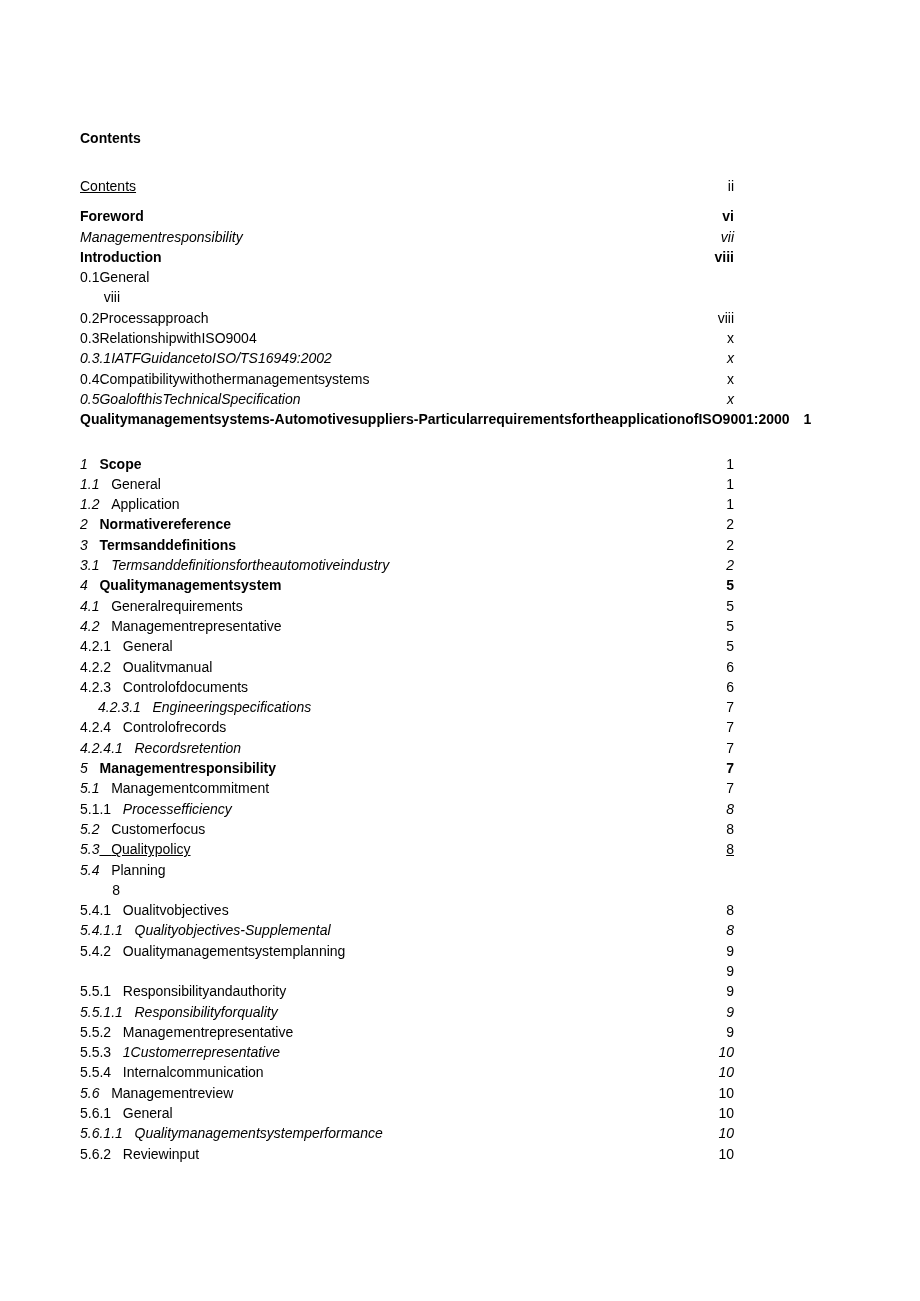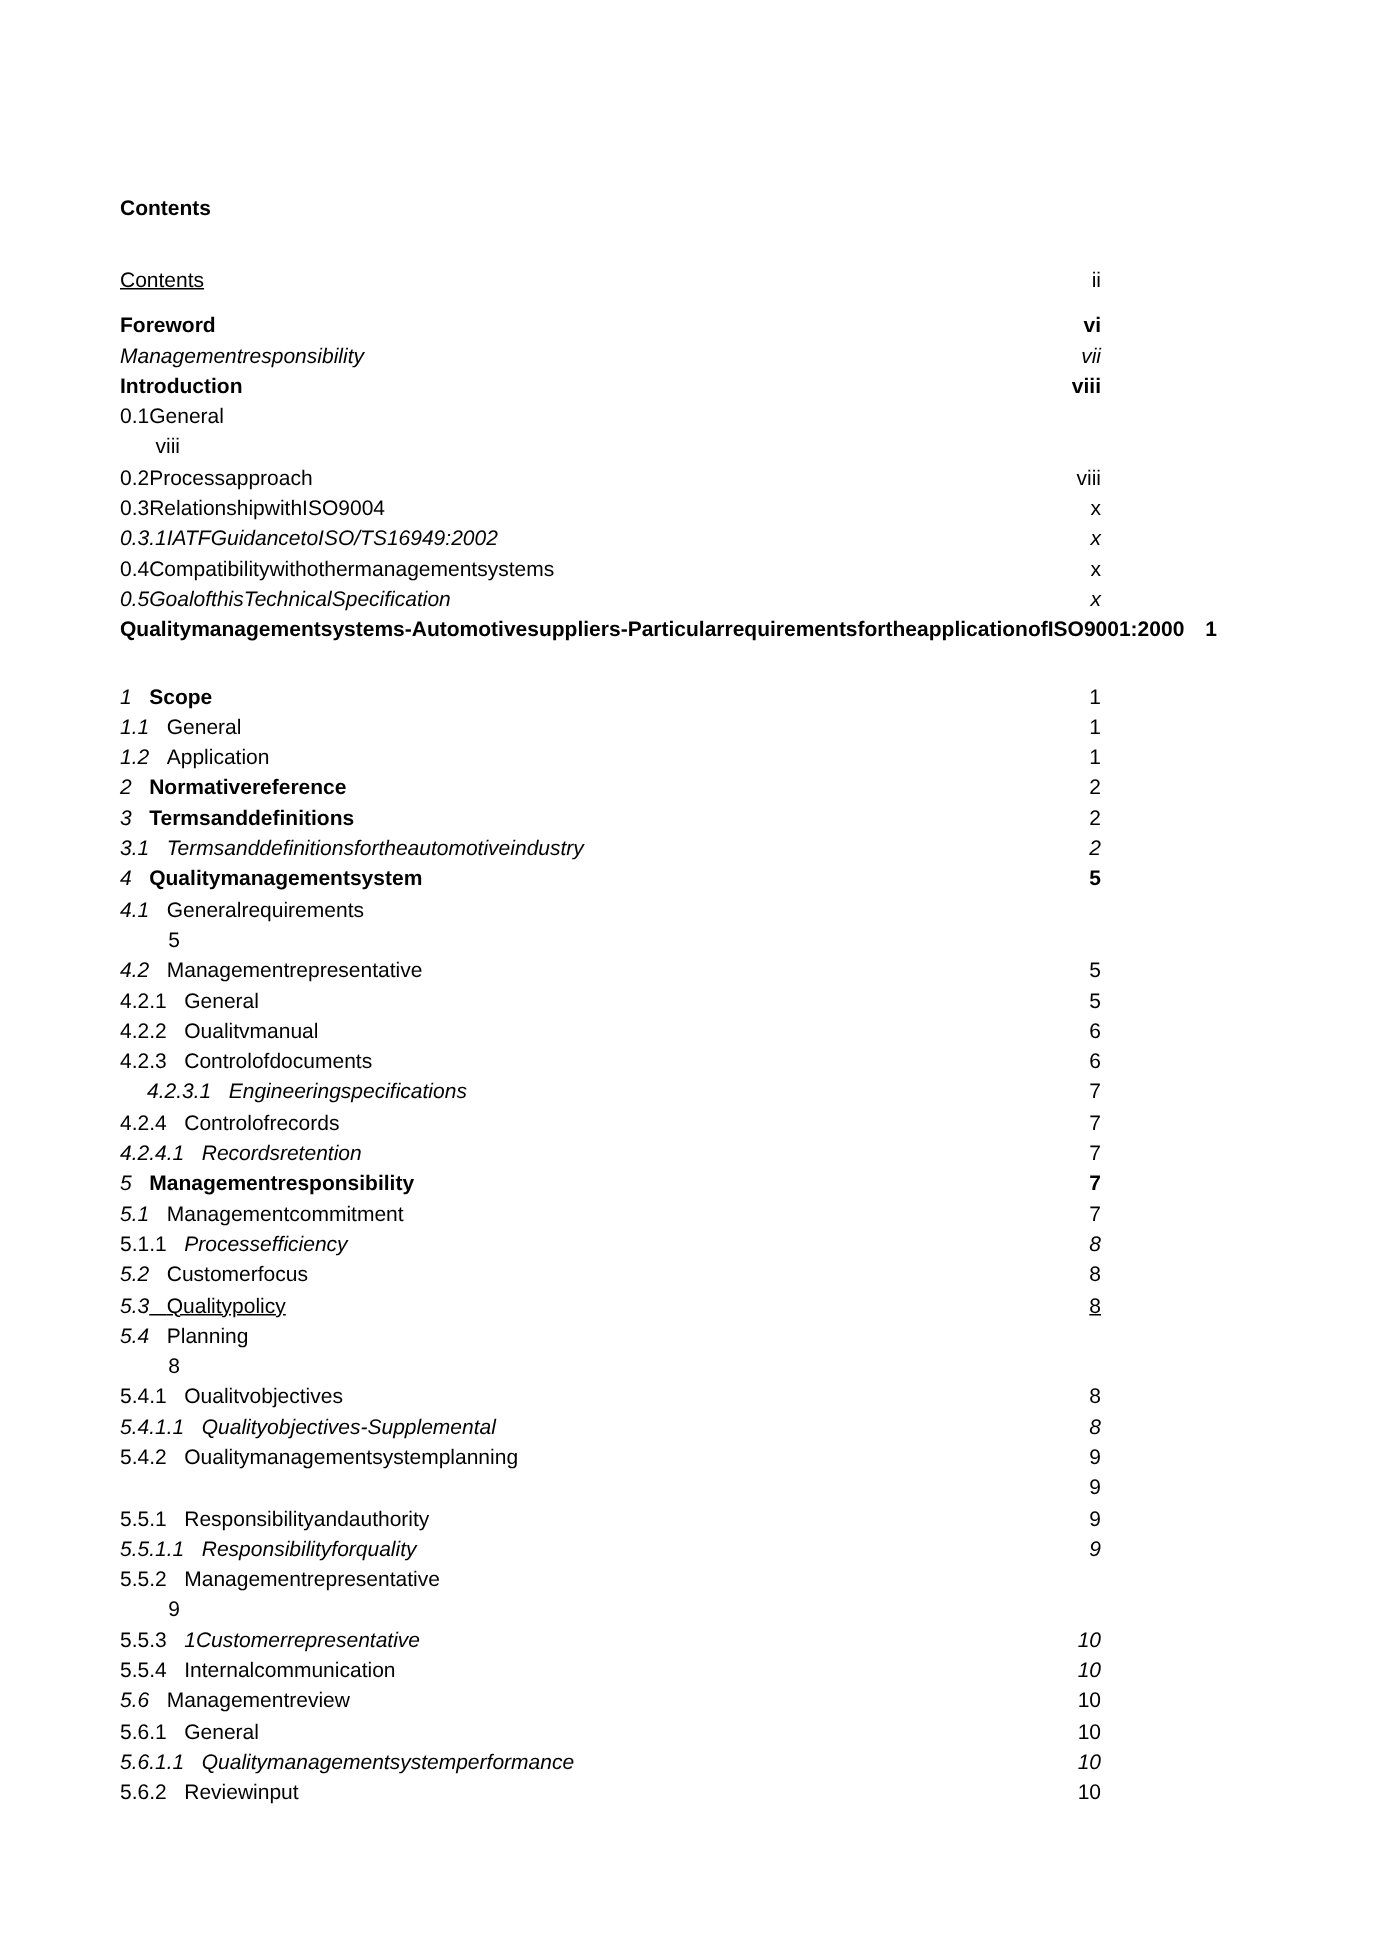--- a/index.html
+++ b/index.html
@@ -116,21 +116,21 @@
       <div class="row" style="max-width: 654px;">
         <span class="label"><span class="prefix italic">3.1</span><span>&nbsp;&nbsp;&nbsp;</span><span class="text italic">Termsanddefinitionsfortheautomotiveindustry</span></span>
         <span class="fill"></span>
         <span class="page-num italic">2</span>
       </div>
       <div class="row" style="max-width: 654px;">
         <span class="label"><span class="prefix italic">4</span><span>&nbsp;&nbsp;&nbsp;</span><span class="text bold">Qualitymanagementsystem</span></span>
         <span class="fill"></span>
         <span class="page-num bold">5</span>
       </div>
-      <div class="row" style="max-width: 654px; flex-direction: column;">
+      <div class="row" style="max-width: 654px;">
         <span class="label"><span class="prefix italic">4.1</span><span>&nbsp;&nbsp;&nbsp;</span><span class="text">Generalrequirements</span></span>
         <span class="fill"></span>
         <span class="page-num">5</span>
       </div>
       <div class="row" style="max-width: 654px;">
         <span class="label"><span class="prefix italic">4.2</span><span>&nbsp;&nbsp;&nbsp;</span><span class="text">Managementrepresentative</span></span>
         <span class="fill"></span>
         <span class="page-num">5</span>
       </div>
       <div class="row" style="max-width: 654px;">
@@ -215,21 +215,21 @@
       <div class="row" style="max-width: 654px;">
         <span class="label"><span class="prefix">5.5.1</span><span>&nbsp;&nbsp;&nbsp;</span><span class="text">Responsibilityandauthority</span></span>
         <span class="fill"></span>
         <span class="page-num">9</span>
       </div>
       <div class="row" style="max-width: 654px;">
         <span class="label"><span class="prefix italic">5.5.1.1</span><span>&nbsp;&nbsp;&nbsp;</span><span class="text italic">Responsibilityforquality</span></span>
         <span class="fill"></span>
         <span class="page-num italic">9</span>
       </div>
-      <div class="row" style="max-width: 654px; flex-direction: column;">
+      <div class="row" style="max-width: 654px;">
         <span class="label"><span class="prefix">5.5.2</span><span>&nbsp;&nbsp;&nbsp;</span><span class="text">Managementrepresentative</span></span>
         <span class="fill"></span>
         <span class="page-num">9</span>
       </div>
       <div class="row" style="max-width: 654px;">
         <span class="label"><span class="prefix">5.5.3</span><span>&nbsp;&nbsp;&nbsp;</span><span class="text italic">1Customerrepresentative</span></span>
         <span class="fill"></span>
         <span class="page-num italic">10</span>
       </div>
       <div class="row" style="max-width: 654px;">

